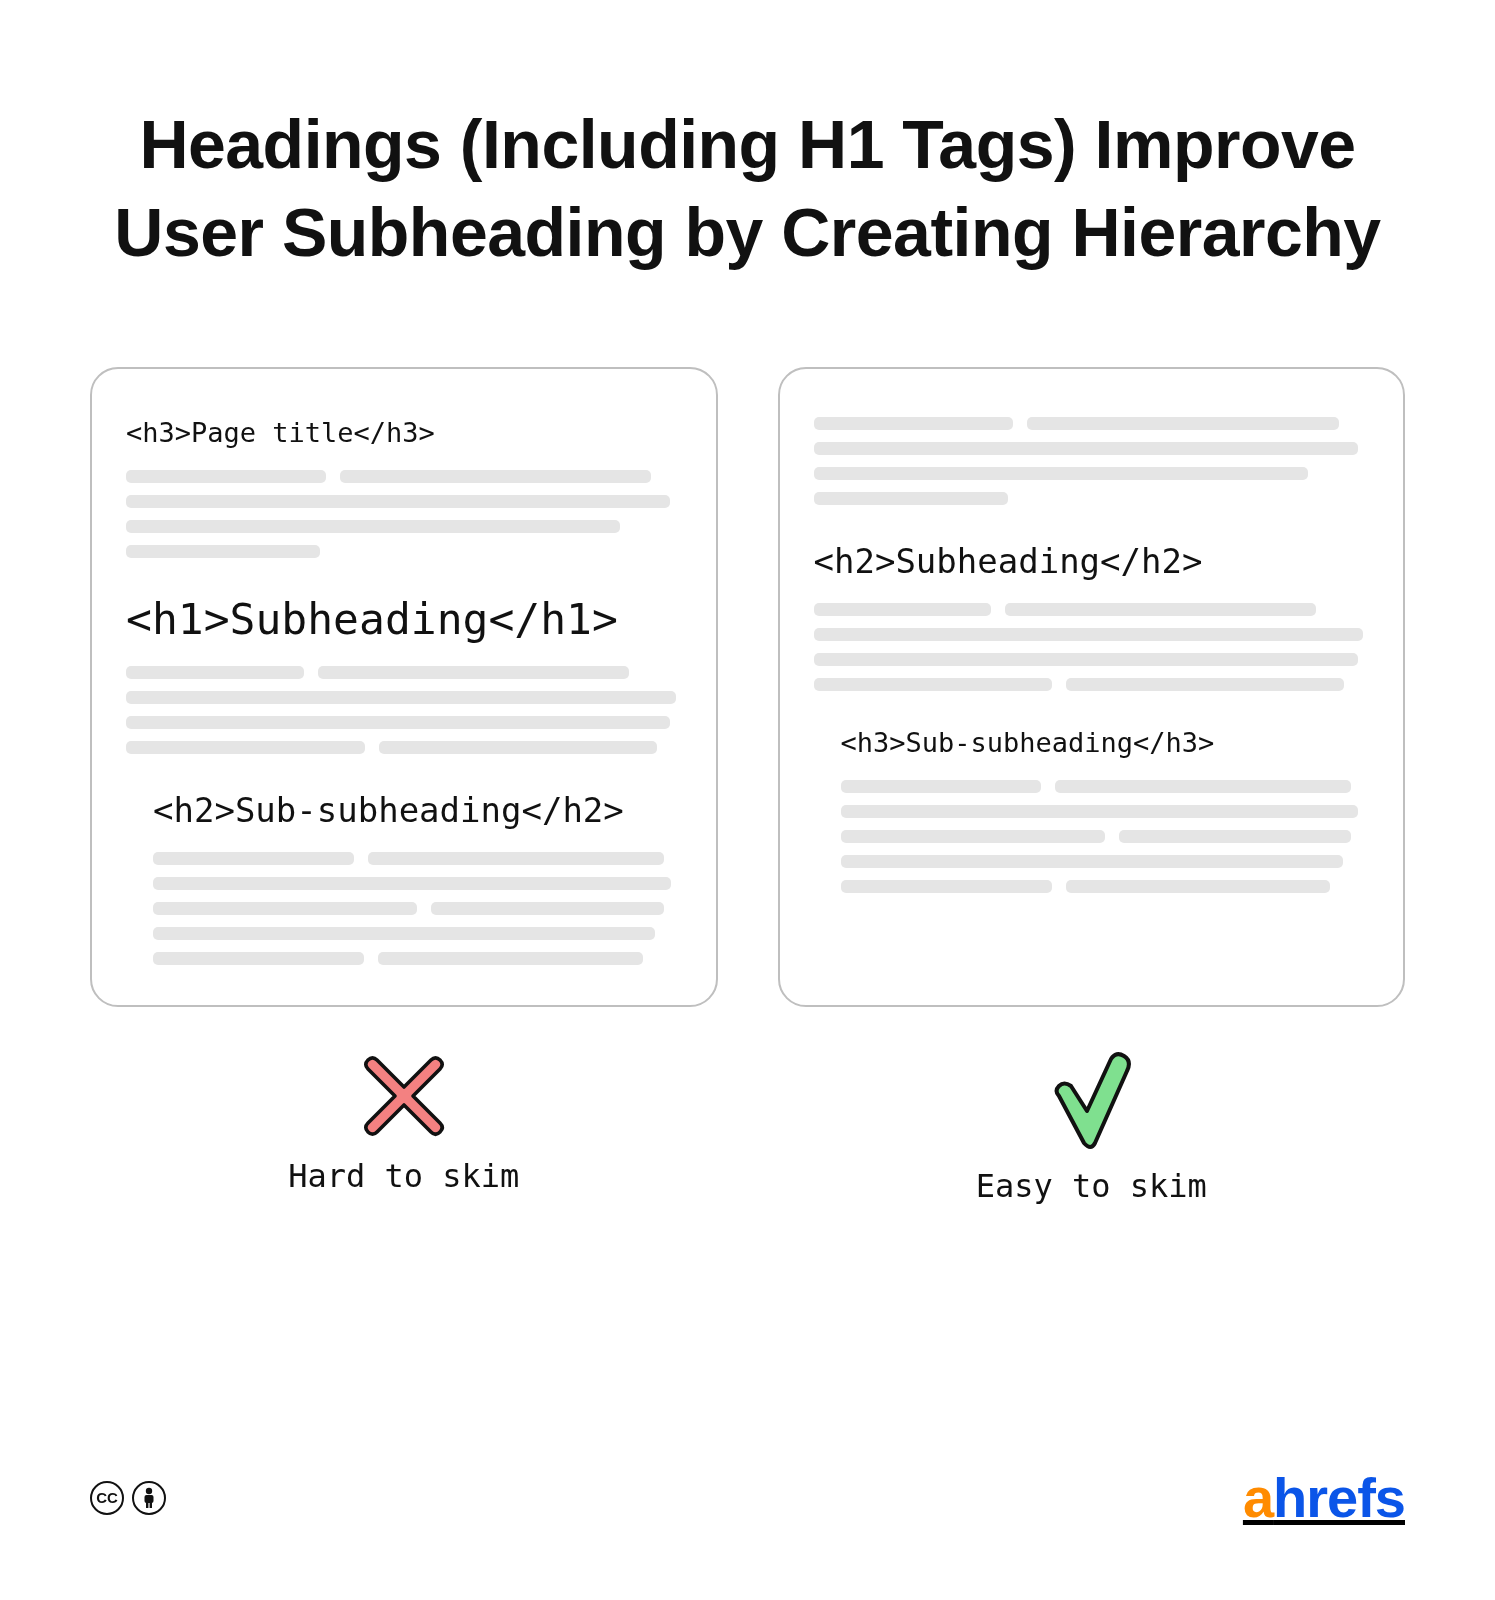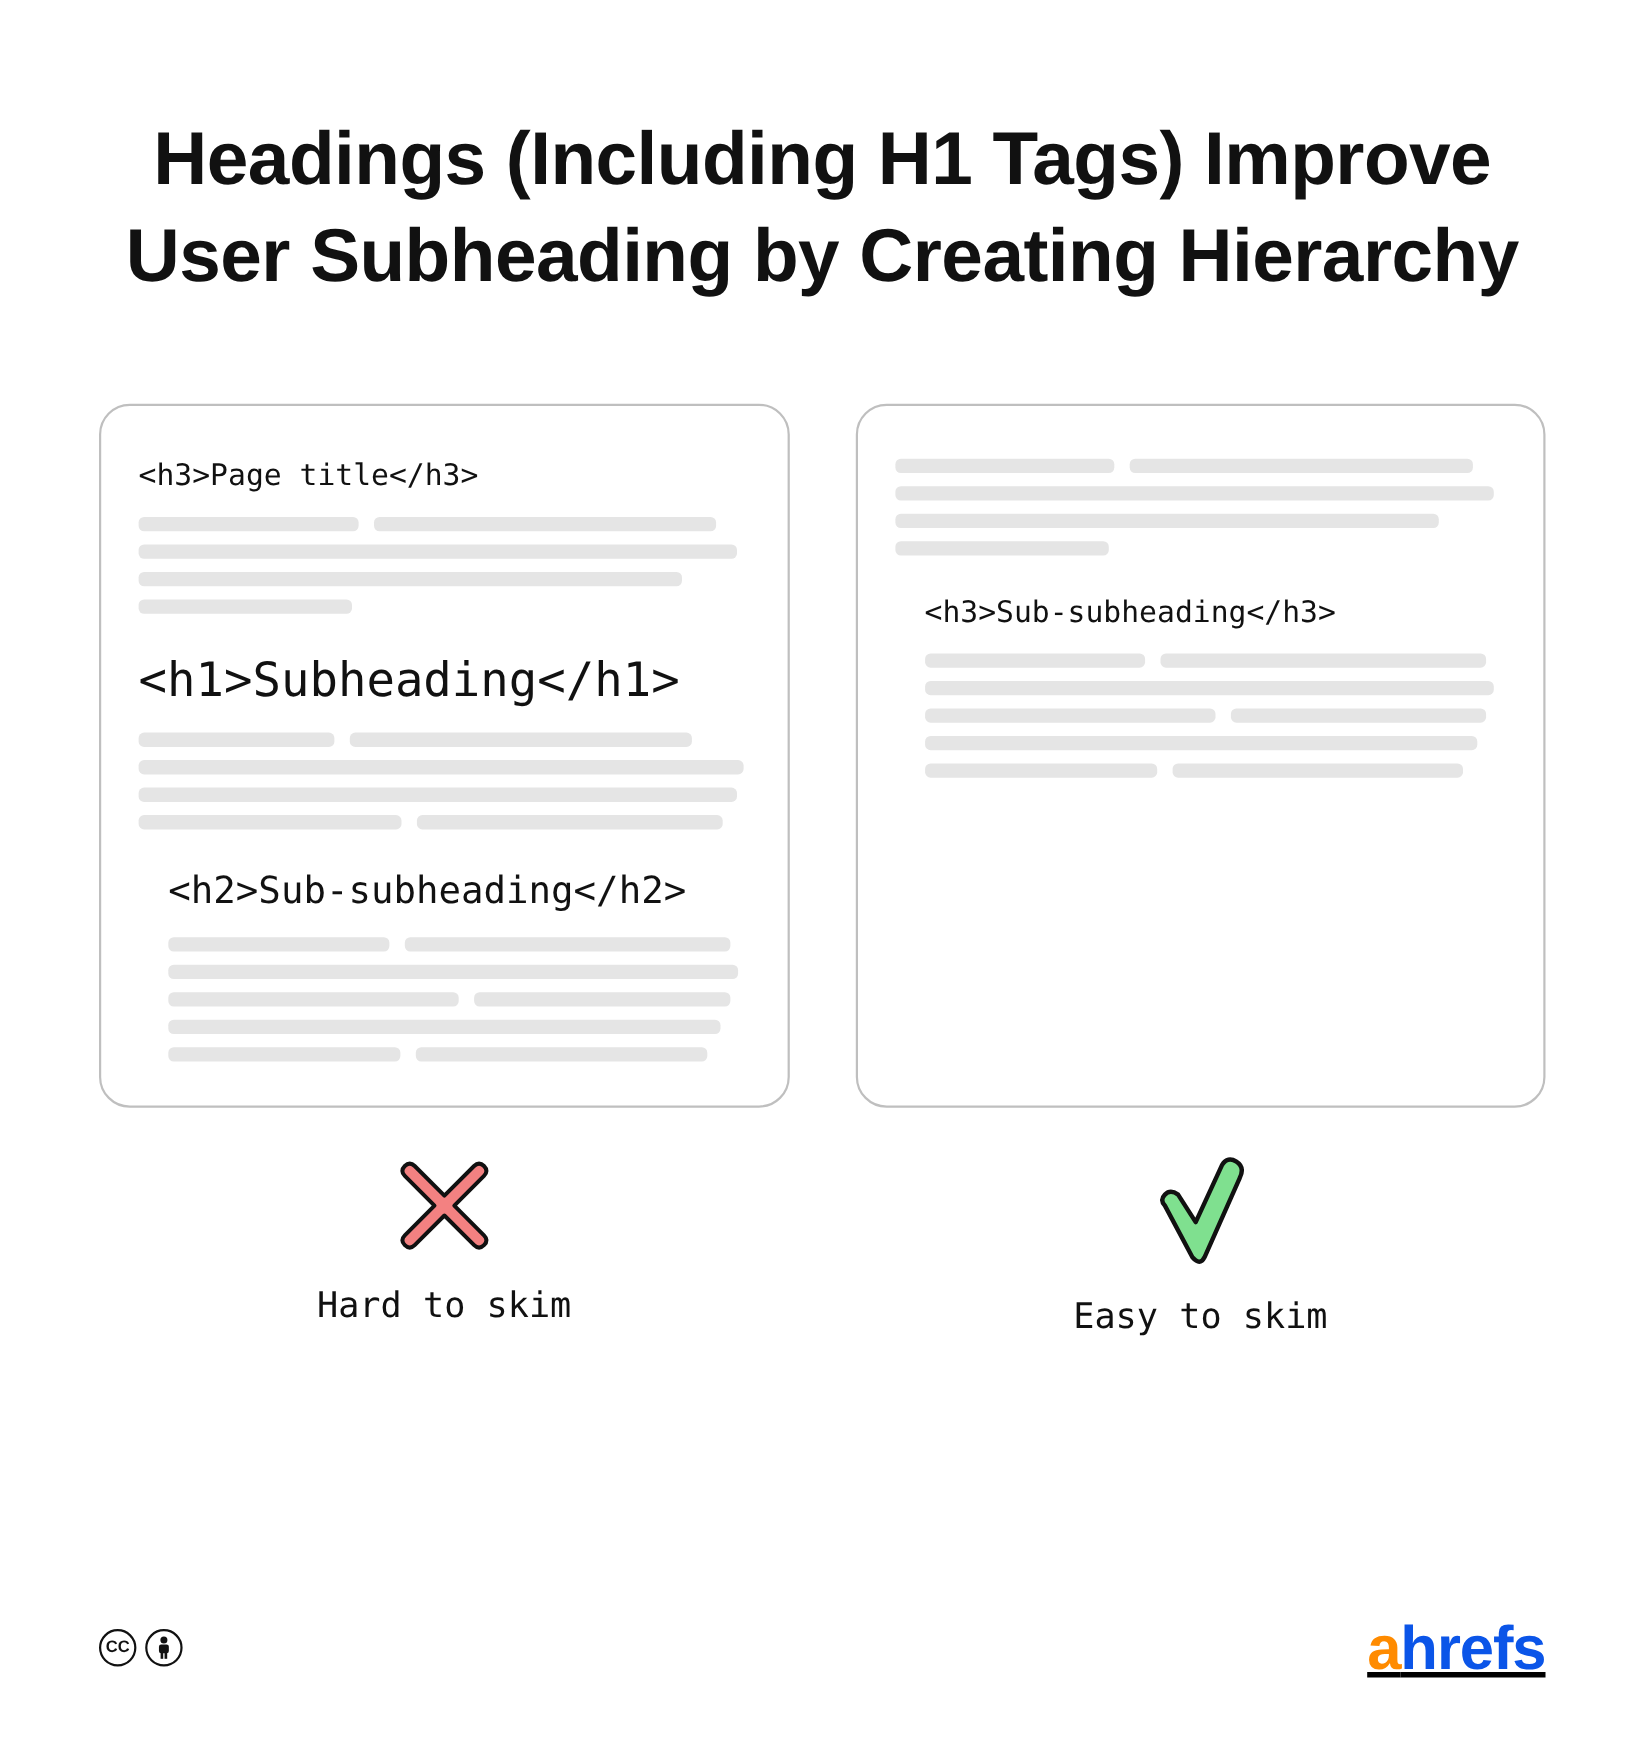--- a/index.html
+++ b/index.html
@@ -52,21 +52,21 @@
   .verdicts {
     display: flex;
     gap: 60px;
     margin-top: 44px;
   }
   .verdict {
     flex: 1;
     display: flex;
     flex-direction: column;
     align-items: center;
-    gap: 26px;
+    gap: 16px;
   }
   .verdict-label {
     font-family: "Menlo", "Consolas", monospace;
     font-size: 32px;
     color: #111;
   }
   .cross-icon svg, .check-icon svg { display: block; }
   .footer {
     position: absolute;
     bottom: 70px;
@@ -138,20 +138,31 @@
       </div>
     </div>
   <div class="card" id="card-good">
       <div class="card-section">
         <div class="bars">
           <div class="bar" style="width: 36%;"></div>
           <div class="bar" style="width: 56%;"></div>
           <div class="bar" style="width: 98%;"></div>
           <div class="bar" style="width: 89%;"></div>
           <div class="bar" style="width: 35%;"></div>
+        </div>
+      </div>
+      <div class="card-section">
+        <div class="heading-code sz-md">&lt;h2&gt;Subheading&lt;/h2&gt;</div>
+        <div class="bars">
+          <div class="bar" style="width: 32%;"></div>
+          <div class="bar" style="width: 56%;"></div>
+          <div class="bar" style="width: 99%;"></div>
+          <div class="bar" style="width: 98%;"></div>
+          <div class="bar" style="width: 43%;"></div>
+          <div class="bar" style="width: 50%;"></div>
         </div>
       </div>
       <div class="card-section">
         <div class="heading-code sz-sm">&lt;h3&gt;Sub-subheading&lt;/h3&gt;</div>
         <div class="bars">
           <div class="bar" style="width: 38%;"></div>
           <div class="bar" style="width: 56%;"></div>
           <div class="bar" style="width: 98%;"></div>
           <div class="bar" style="width: 50%;"></div>
           <div class="bar" style="width: 44%;"></div>

